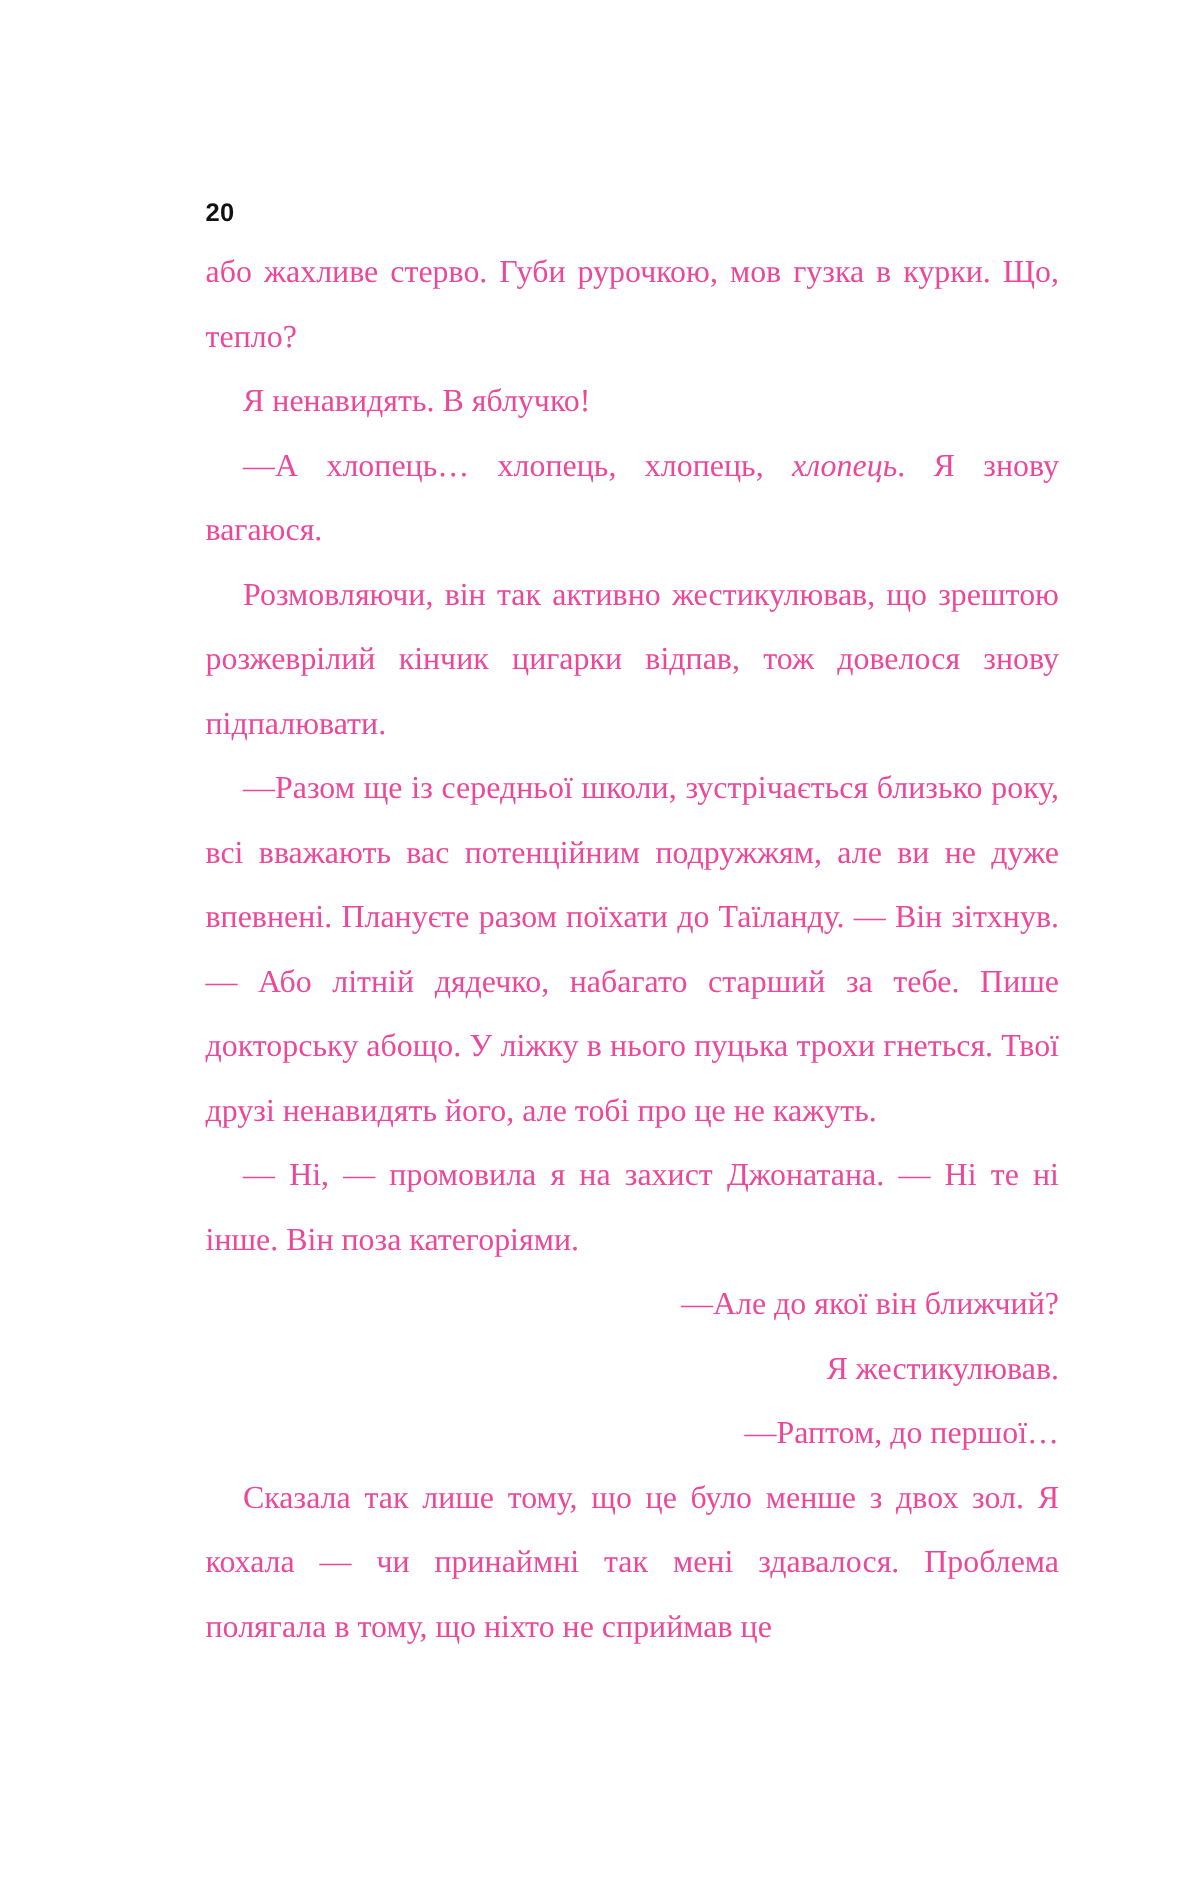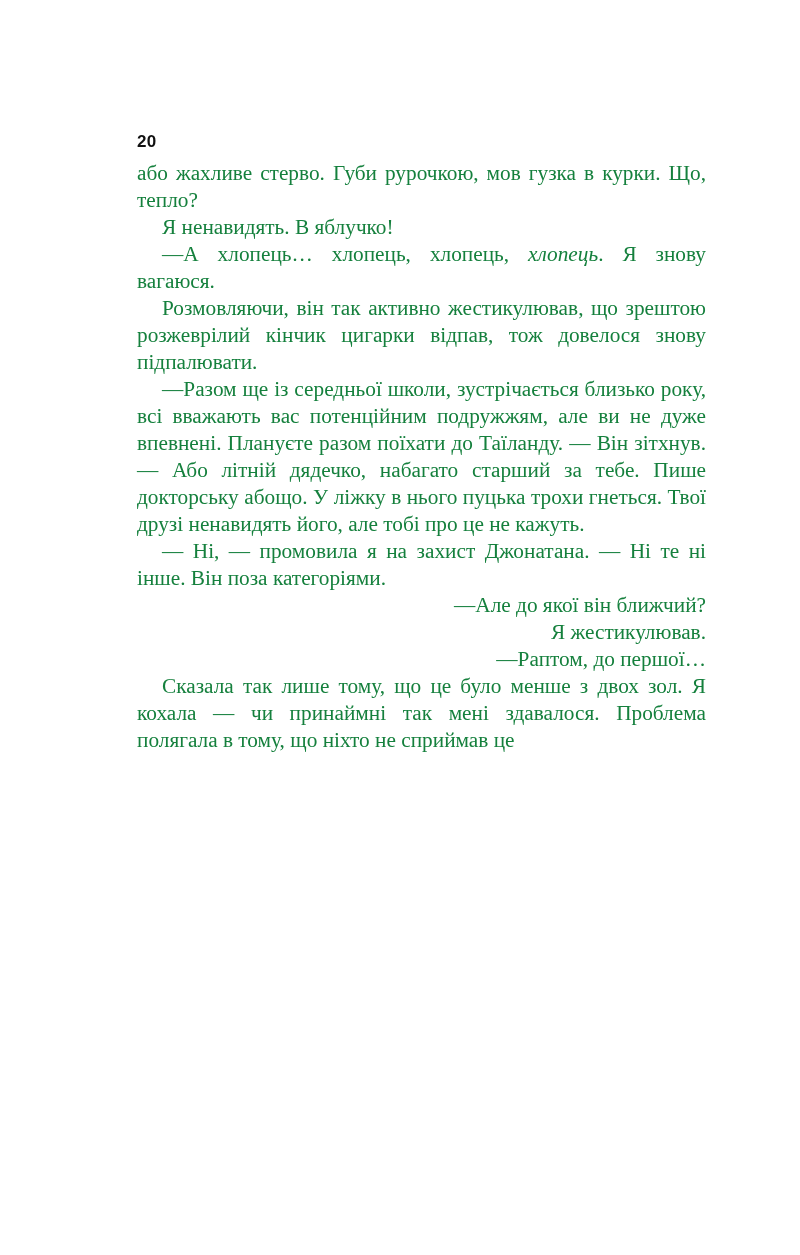--- a/index.html
+++ b/index.html
@@ -42,26 +42,26 @@
   .textblock {
     position: absolute;
     left: 137px;
     top: 160px;
     width: 569px;
   }
 
   p.para {
     margin: 0;
     font-size: 21.3px;
-    line-height: 27px;
+    line-height: 43px;
     text-align: justify;
     text-justify: inter-word;
     hyphens: manual;
     -webkit-hyphens: manual;
-    color: #15803d;
+    color: #ec4899;
     text-indent: 0;
   }
 
   p.para.indent {
     text-indent: 25px;
   }
 
   p.para.last-left {
     text-align: right;
   }

